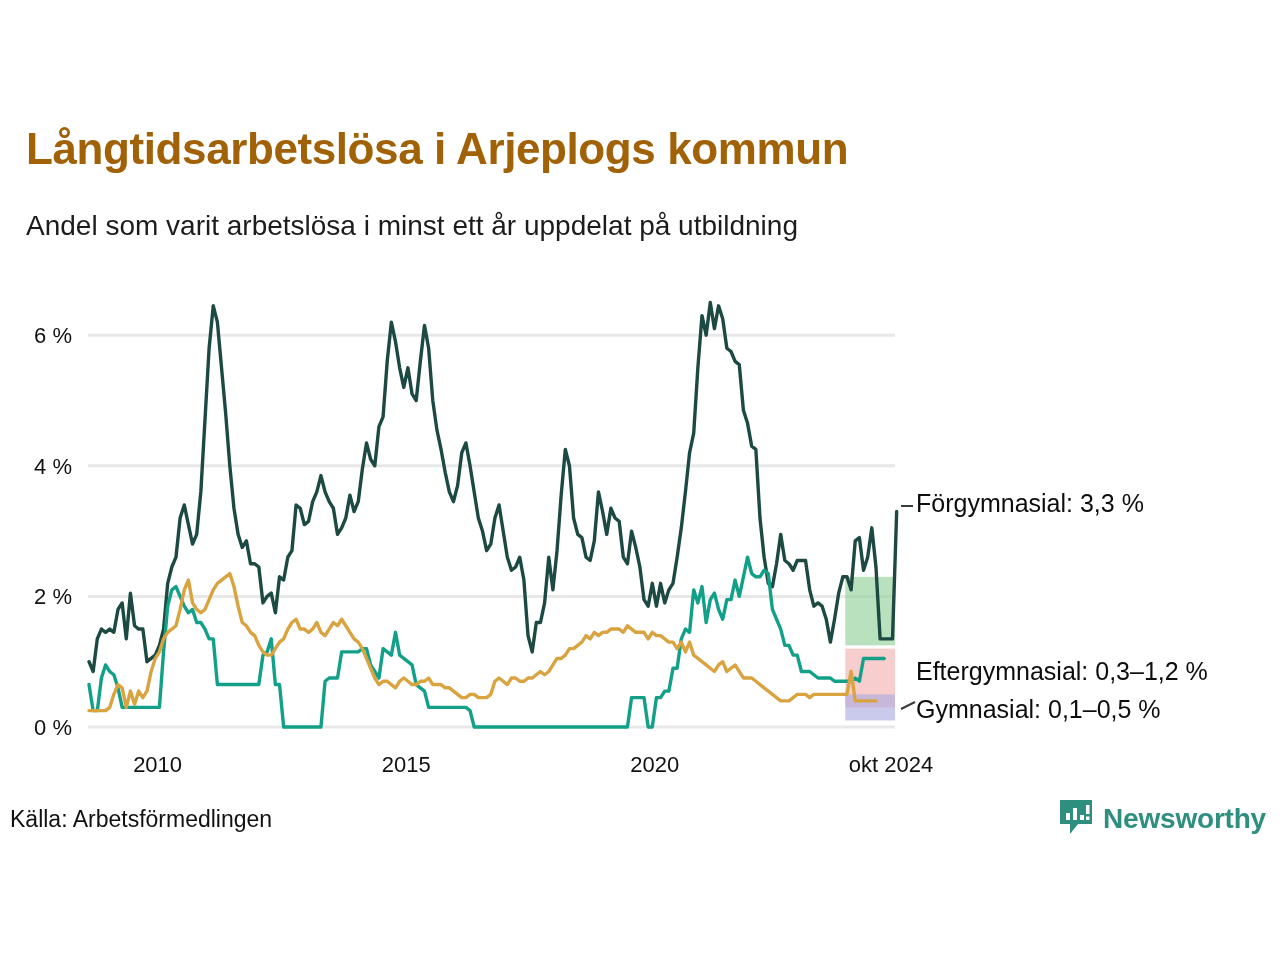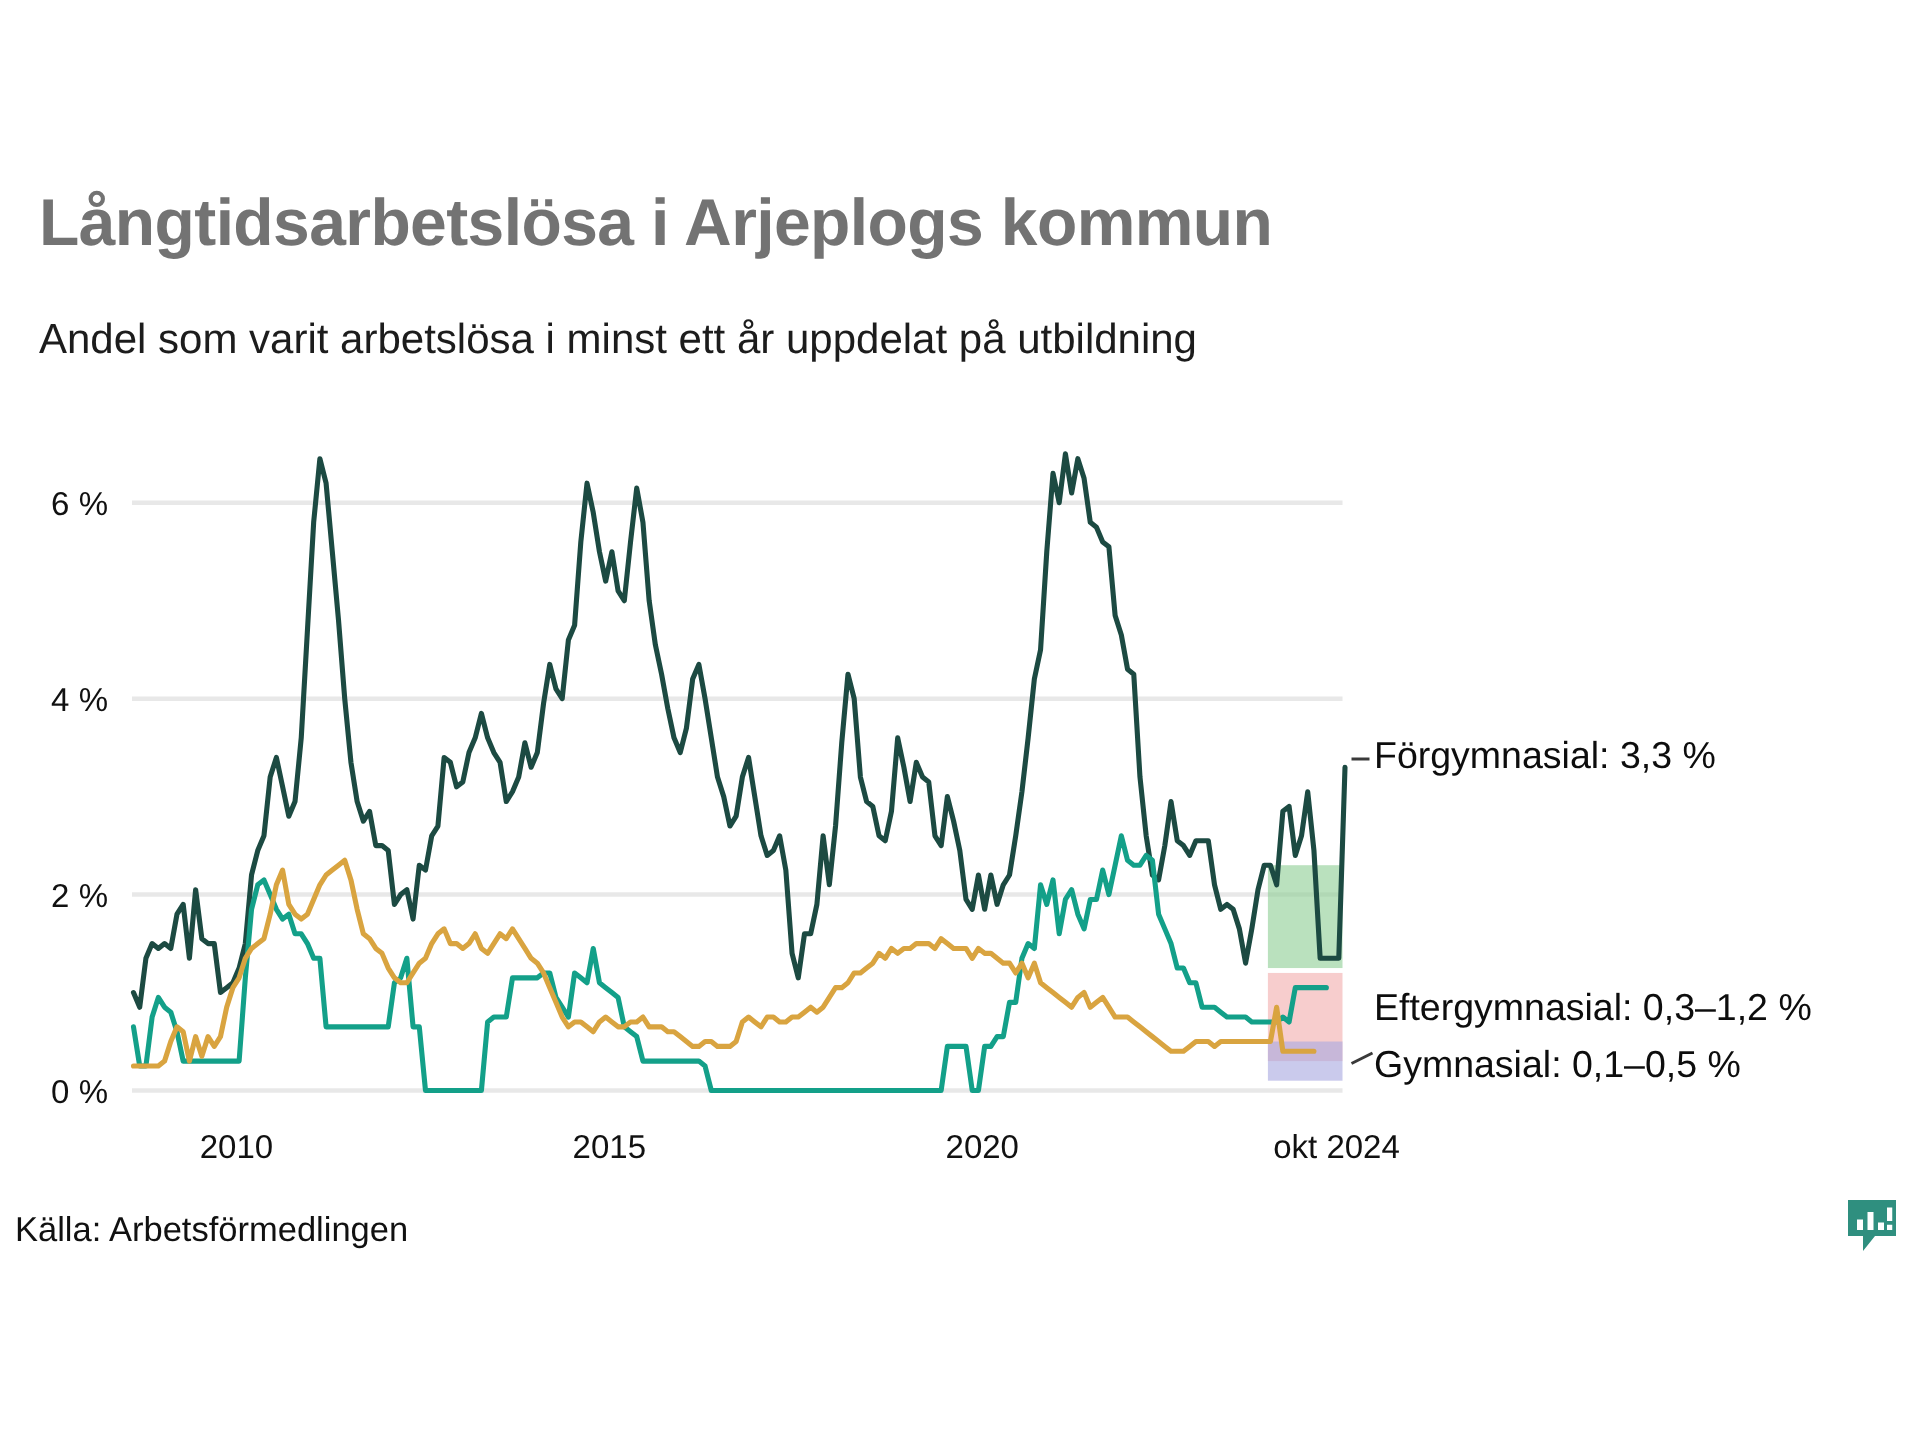--- a/index.html
+++ b/index.html
@@ -23,21 +23,21 @@
     height: 960px;
     background: #ffffff;
   }
   .chart-title {
     position: absolute;
     left: 26px;
     top: 125px;
     font-size: 44px;
     font-weight: 700;
     letter-spacing: -0.4px;
-    color: #737373;
+    color: #a16207;
     white-space: nowrap;
     line-height: 1.1;
   }
   .chart-subtitle {
     position: absolute;
     left: 26px;
     top: 209px;
     font-size: 28px;
     font-weight: 400;
     color: #1c1c1c;
@@ -142,15 +142,16 @@
     <span>
       <svg width="36" height="38" viewBox="0 0 36 38" aria-hidden="true">
         <path d="M2 2 H34 V26 H20 L12 36 V26 H2 Z" fill="#2f8f7f"></path>
         <rect x="8" y="15" width="4" height="7" fill="#ffffff"></rect>
         <rect x="15" y="10" width="4" height="12" fill="#ffffff"></rect>
         <rect x="22" y="17" width="4" height="5" fill="#ffffff"></rect>
         <rect x="28" y="7" width="3.5" height="9" fill="#ffffff"></rect>
         <rect x="28" y="18.5" width="3.5" height="3.5" fill="#ffffff"></rect>
       </svg>
     </span>
+    <span class="brand-name">Newsworthy</span>
   </div>
 
 </div>
 
 </body></html>

